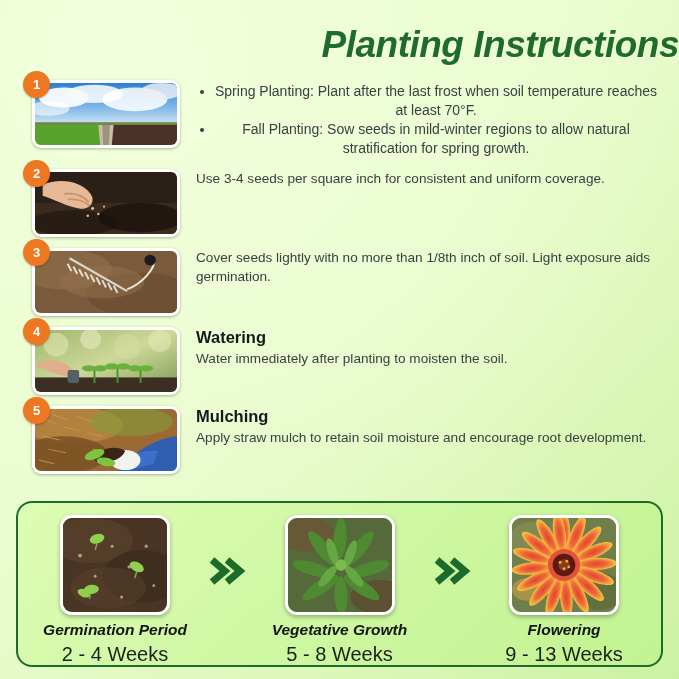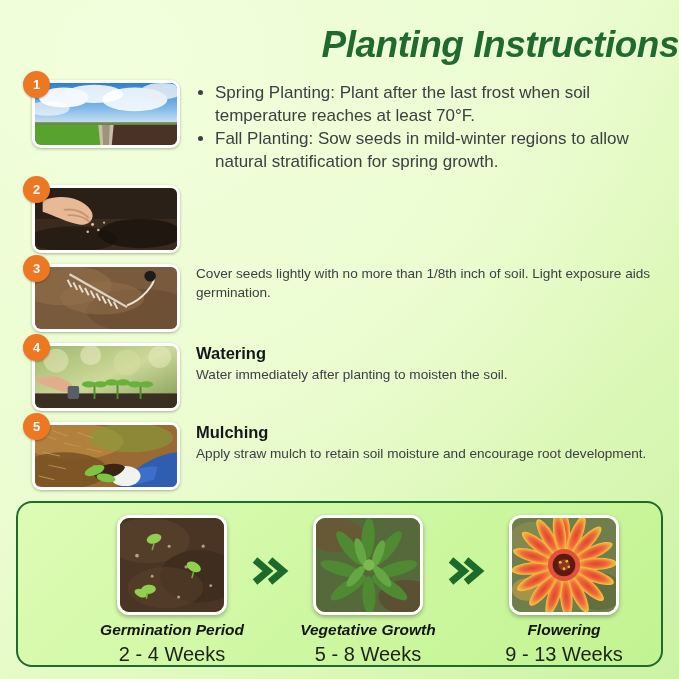--- a/index.html
+++ b/index.html
@@ -86,38 +86,39 @@
     font-size:13.6px;
     line-height:1.33;
     color:#3b4043;
   }
   .bullets{
     margin:1px 0 0 0;
     padding-left:19px;
     list-style:disc;
   }
   .bullets li{
-    font-size:17px;
+    font-size:14px;
     line-height:1.33;
     color:#3b4043;
     margin-bottom:1px;
+    text-align:center;
   }
 
   
   .timeline{
     position:absolute;
     left:16px;right:16px;bottom:12px;
     height:166px;
     border:2px solid #1f6b2b;
     border-radius:16px;
     background:linear-gradient(135deg,#ddfcb5 0%,#cdf7a0 55%,#c2f391 100%);
     box-sizing:border-box;
     display:flex;
     align-items:flex-start;
-    justify-content:flex-end;
+    justify-content:space-between;
     padding:12px 22px 0 22px;
   }
   .tl-stage{
     width:150px;
     text-align:center;
     flex:0 0 auto;
   }
   .tl-thumb{
     width:110px;height:100px;
     margin:0 auto 6px auto;
@@ -210,20 +211,21 @@
             <path d="M30 24 C40 22 50 26 56 33" stroke="#c9956f" stroke-width="2.2" fill="none"></path>
             <path d="M34 30 C43 29 51 32 57 37" stroke="#c9956f" stroke-width="2" fill="none"></path>
             <circle cx="60" cy="40" r="1.6" fill="#d8c59c"></circle>
             <circle cx="66" cy="46" r="1.4" fill="#cbb58c"></circle>
             <circle cx="55" cy="48" r="1.3" fill="#d8c59c"></circle>
             <circle cx="72" cy="38" r="1.2" fill="#c3ad85"></circle>
           </svg>
         </div>
       </div>
       <div class="step-body">
+        <p class="step-desc">Use 3-4 seeds per square inch for consistent and uniform coverage.</p>
       </div>
     </div>
 
     <div class="step">
       <div class="thumb-wrap">
         <div class="badge">3</div>
         <div class="thumb">
           <svg viewBox="0 0 148 68" preserveAspectRatio="none">
             <rect width="148" height="68" fill="#7a5a3c"></rect>
             <ellipse cx="30" cy="20" rx="50" ry="22" fill="#8c6a47" opacity=".8"></ellipse>

